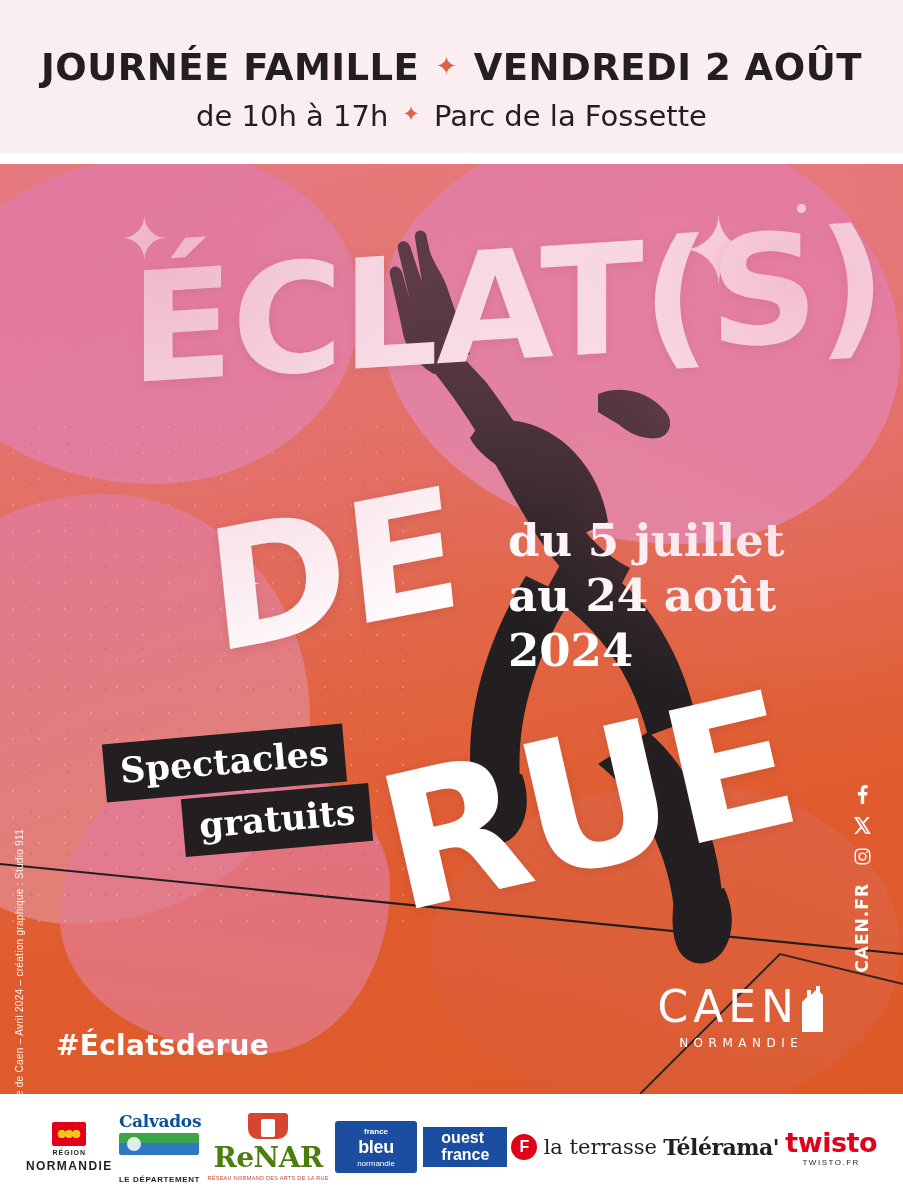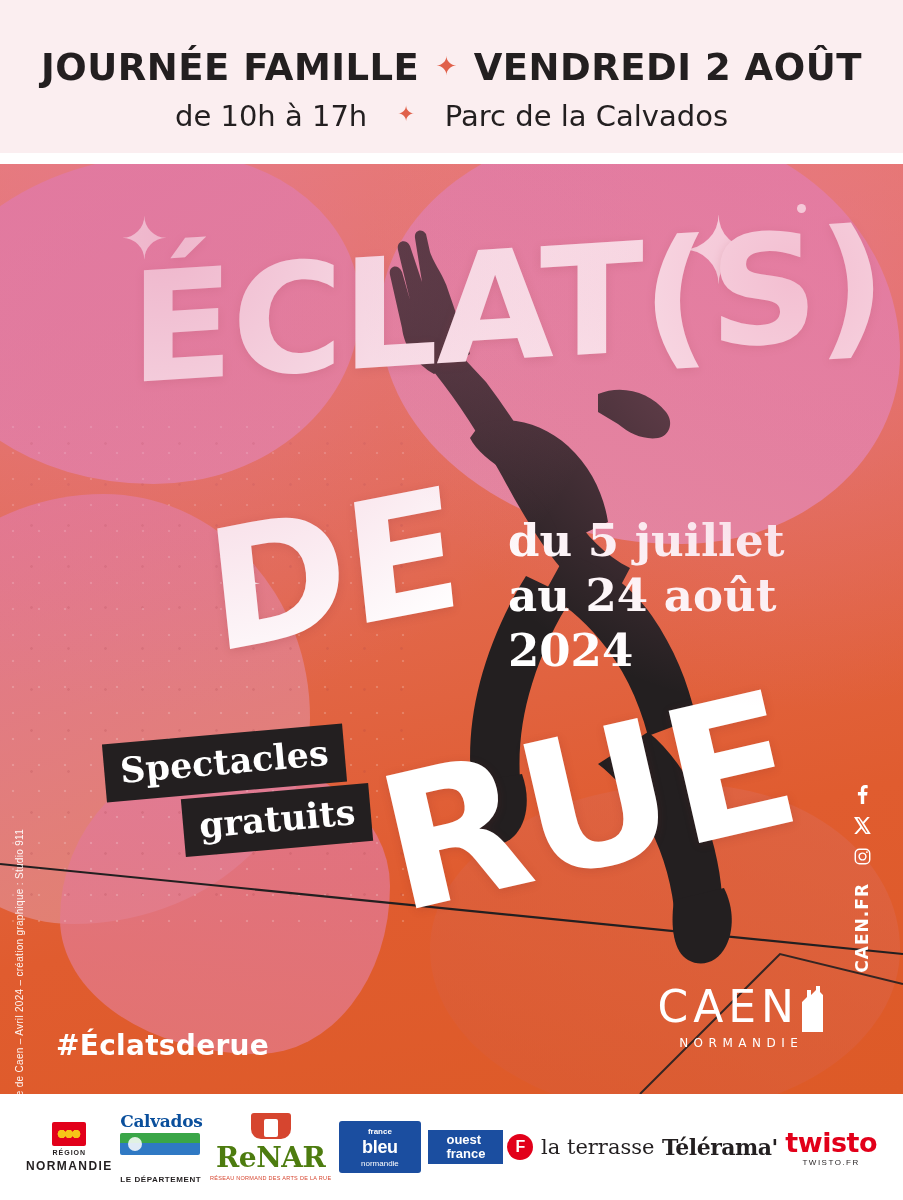--- a/index.html
+++ b/index.html
@@ -49,21 +49,21 @@
   }
   .header-line2 {
     font-family: "DejaVu Sans", sans-serif;
     font-weight: 400;
     font-size: 29px;
     color: #231f20;
     margin-top: 10px;
     white-space: nowrap;
     display: flex;
     align-items: center;
-    gap: 30px;
+    gap: 14px;
   }
   .sparkle-sep {
     color: #e0604a;
     font-size: 26px;
     line-height: 1;
     position: relative;
     top: -2px;
   }
   .sparkle-sep.small { font-size: 21px; }
 
@@ -426,21 +426,21 @@
     gap: 1px;
   }
   .logo-fbleu .t1 { font-size: 8px; font-weight: 700; }
   .logo-fbleu .t2 { font-size: 18px; font-weight: 700; letter-spacing: -0.3px; text-align: right; }
   .logo-fbleu .t3 { font-size: 8px; }
 
   .logo-ouest { flex-direction: row; gap: 4px; align-items: center; }
   .logo-ouest .txt {
     background: #1b4ea0;
     color: #ffffff;
-    font-size: 13px;
+    font-size: 16px;
     font-weight: 700;
     line-height: 1.05;
     padding: 3px 18px;
     text-align: left;
   }
   .logo-ouest .circle {
     width: 26px; height: 26px;
     border-radius: 50%;
     background: #e2001a;
     color: #ffffff;
@@ -486,21 +486,21 @@
 
   <div class="header-band">
     <div class="header-line1">
       <span>JOURNÉE FAMILLE</span>
       <span class="sparkle-sep">✦</span>
       <span>VENDREDI 2 AOÛT</span>
     </div>
     <div class="header-line2">
       <span>de 10h à 17h</span>
       <span class="sparkle-sep small">✦</span>
-      <span>Parc de la Calvados</span>
+      <span>Parc de la Fossette</span>
     </div>
   </div>
 
   <div class="art">
 
     <div class="blob b1"></div>
     <div class="blob b2"></div>
     <div class="blob b3"></div>
     <div class="blob b4"></div>
     <div class="blob b5"></div>

